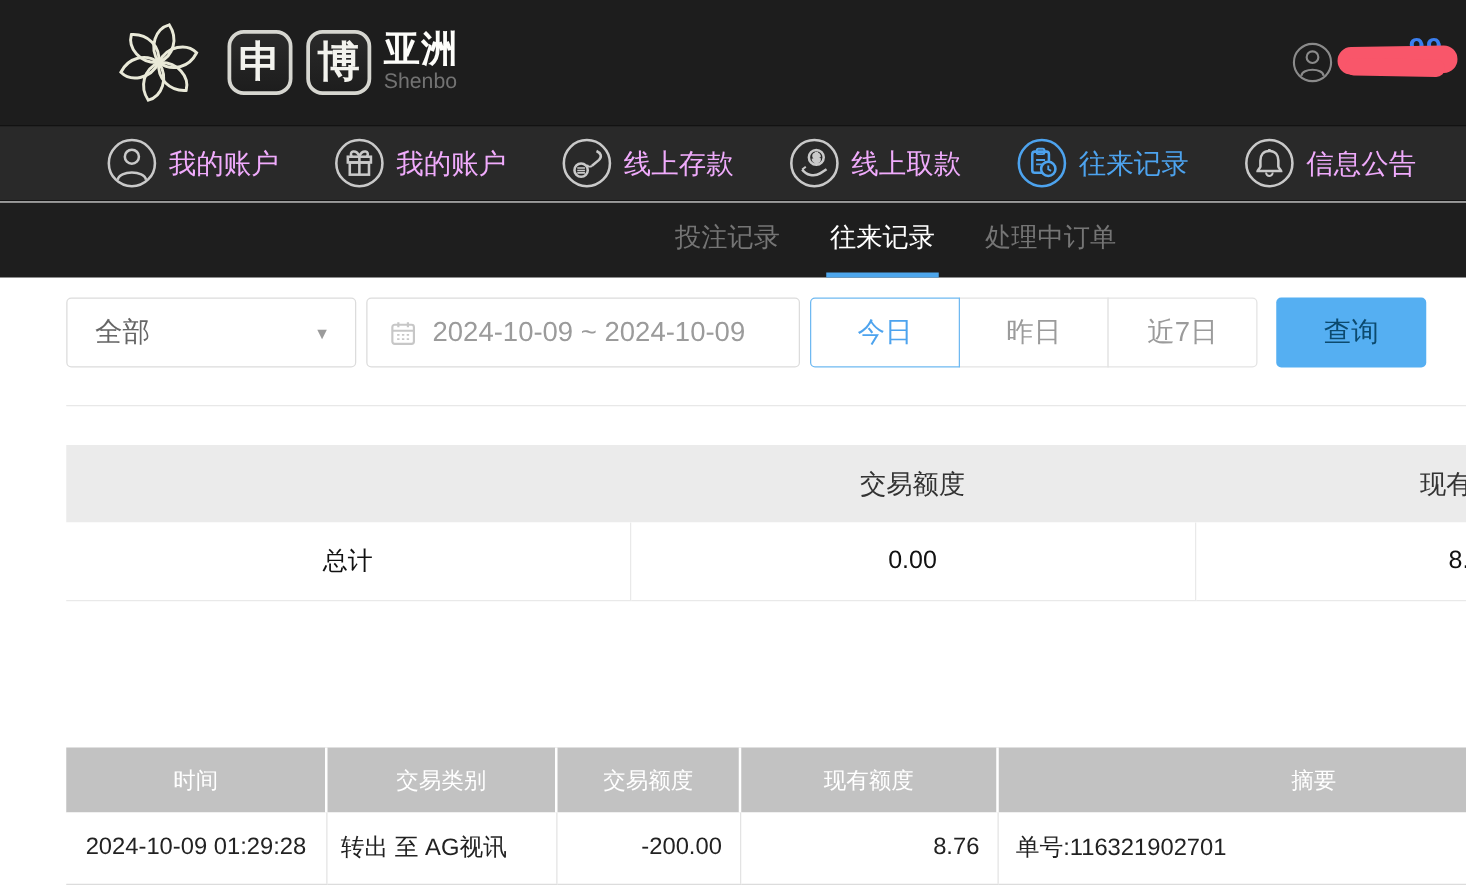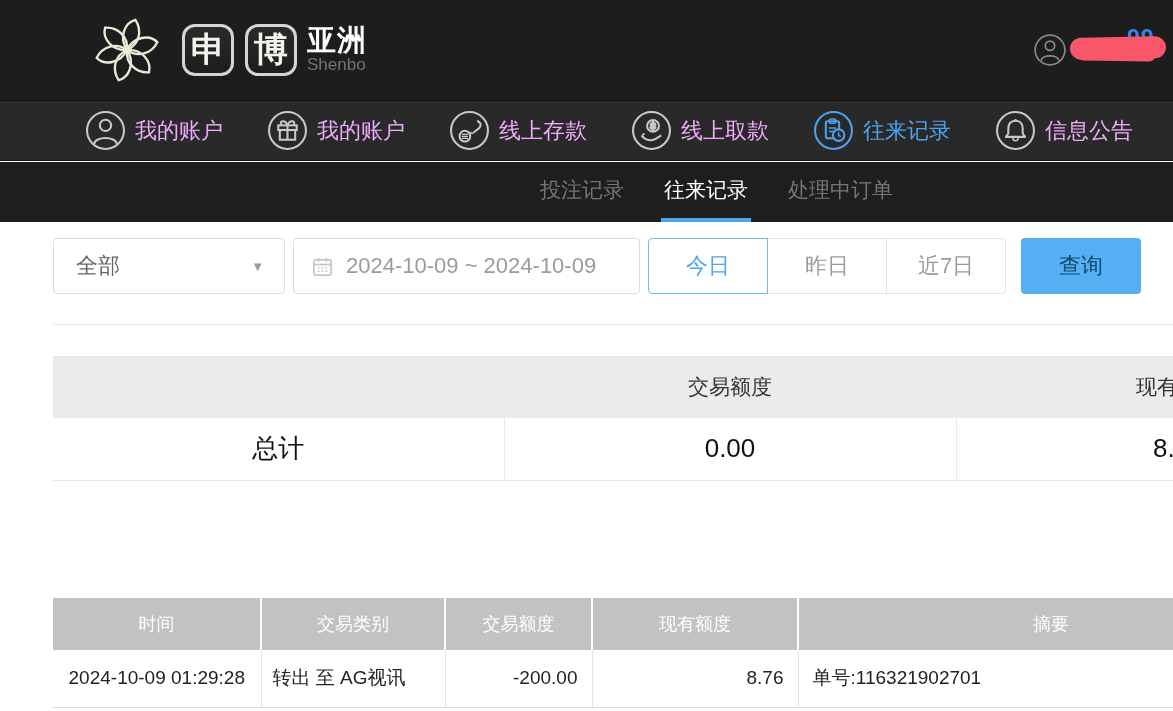--- a/index.html
+++ b/index.html
@@ -66,21 +66,21 @@
   .query-btn {
     position:absolute; left:1021px; top:238px; width:120px; height:56px; background:#55aff2;
     border:none; border-radius:4px; color:#0c4a6e; font-size:22px; cursor:pointer;
     font-family:"Liberation Sans",sans-serif;
   }
   .divider { position:absolute; left:53px; top:324px; width:1120px; height:1px; background:#e8e8e8; }
 
   
   .summary { position:absolute; left:53px; top:356px; width:1347px; border-collapse:collapse; table-layout:fixed; }
   .summary th { height:62px; background:#ebebeb; font-size:21px; color:#333; font-weight:400; text-align:center; }
-  .summary td { height:62px; font-size:26px; color:#111; text-align:center; border-bottom:1px solid #e9e9e9; background:#fff; }
+  .summary td { height:62px; font-size:20px; color:#111; text-align:center; border-bottom:1px solid #e9e9e9; background:#fff; }
   .summary td + td { border-left:1px solid #e9e9e9; }
 
   
   .records { position:absolute; left:53px; top:598px; width:1250px; border-collapse:collapse; table-layout:fixed; }
   .records th { height:52px; background:#c2c2c2; color:#fff; font-size:18px; font-weight:400; text-align:center; }
   .records th + th { border-left:2px solid #fff; }
   .records td { height:57px; font-size:19px; color:#222; border-bottom:1px solid #dcdcdc; background:#fff; padding:0 14px; }
   .records td + td { border-left:1px solid #e3e3e3; }
   .al-c { text-align:center; } .al-l { text-align:left; } .al-r { text-align:right; }
   .records td.pad-l { padding-left:11px; }

